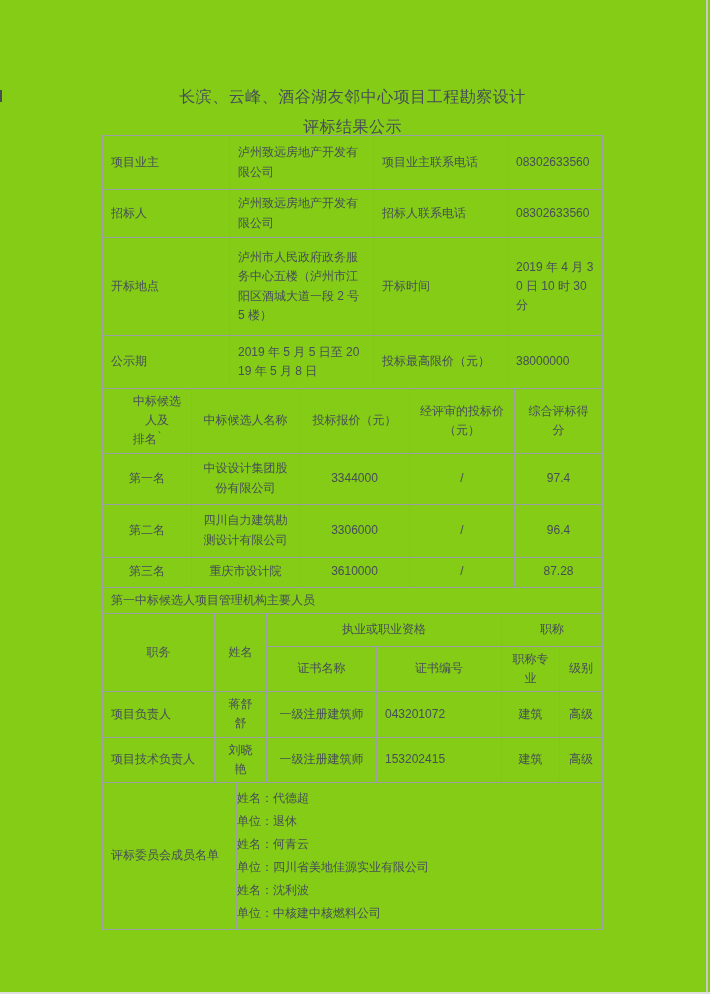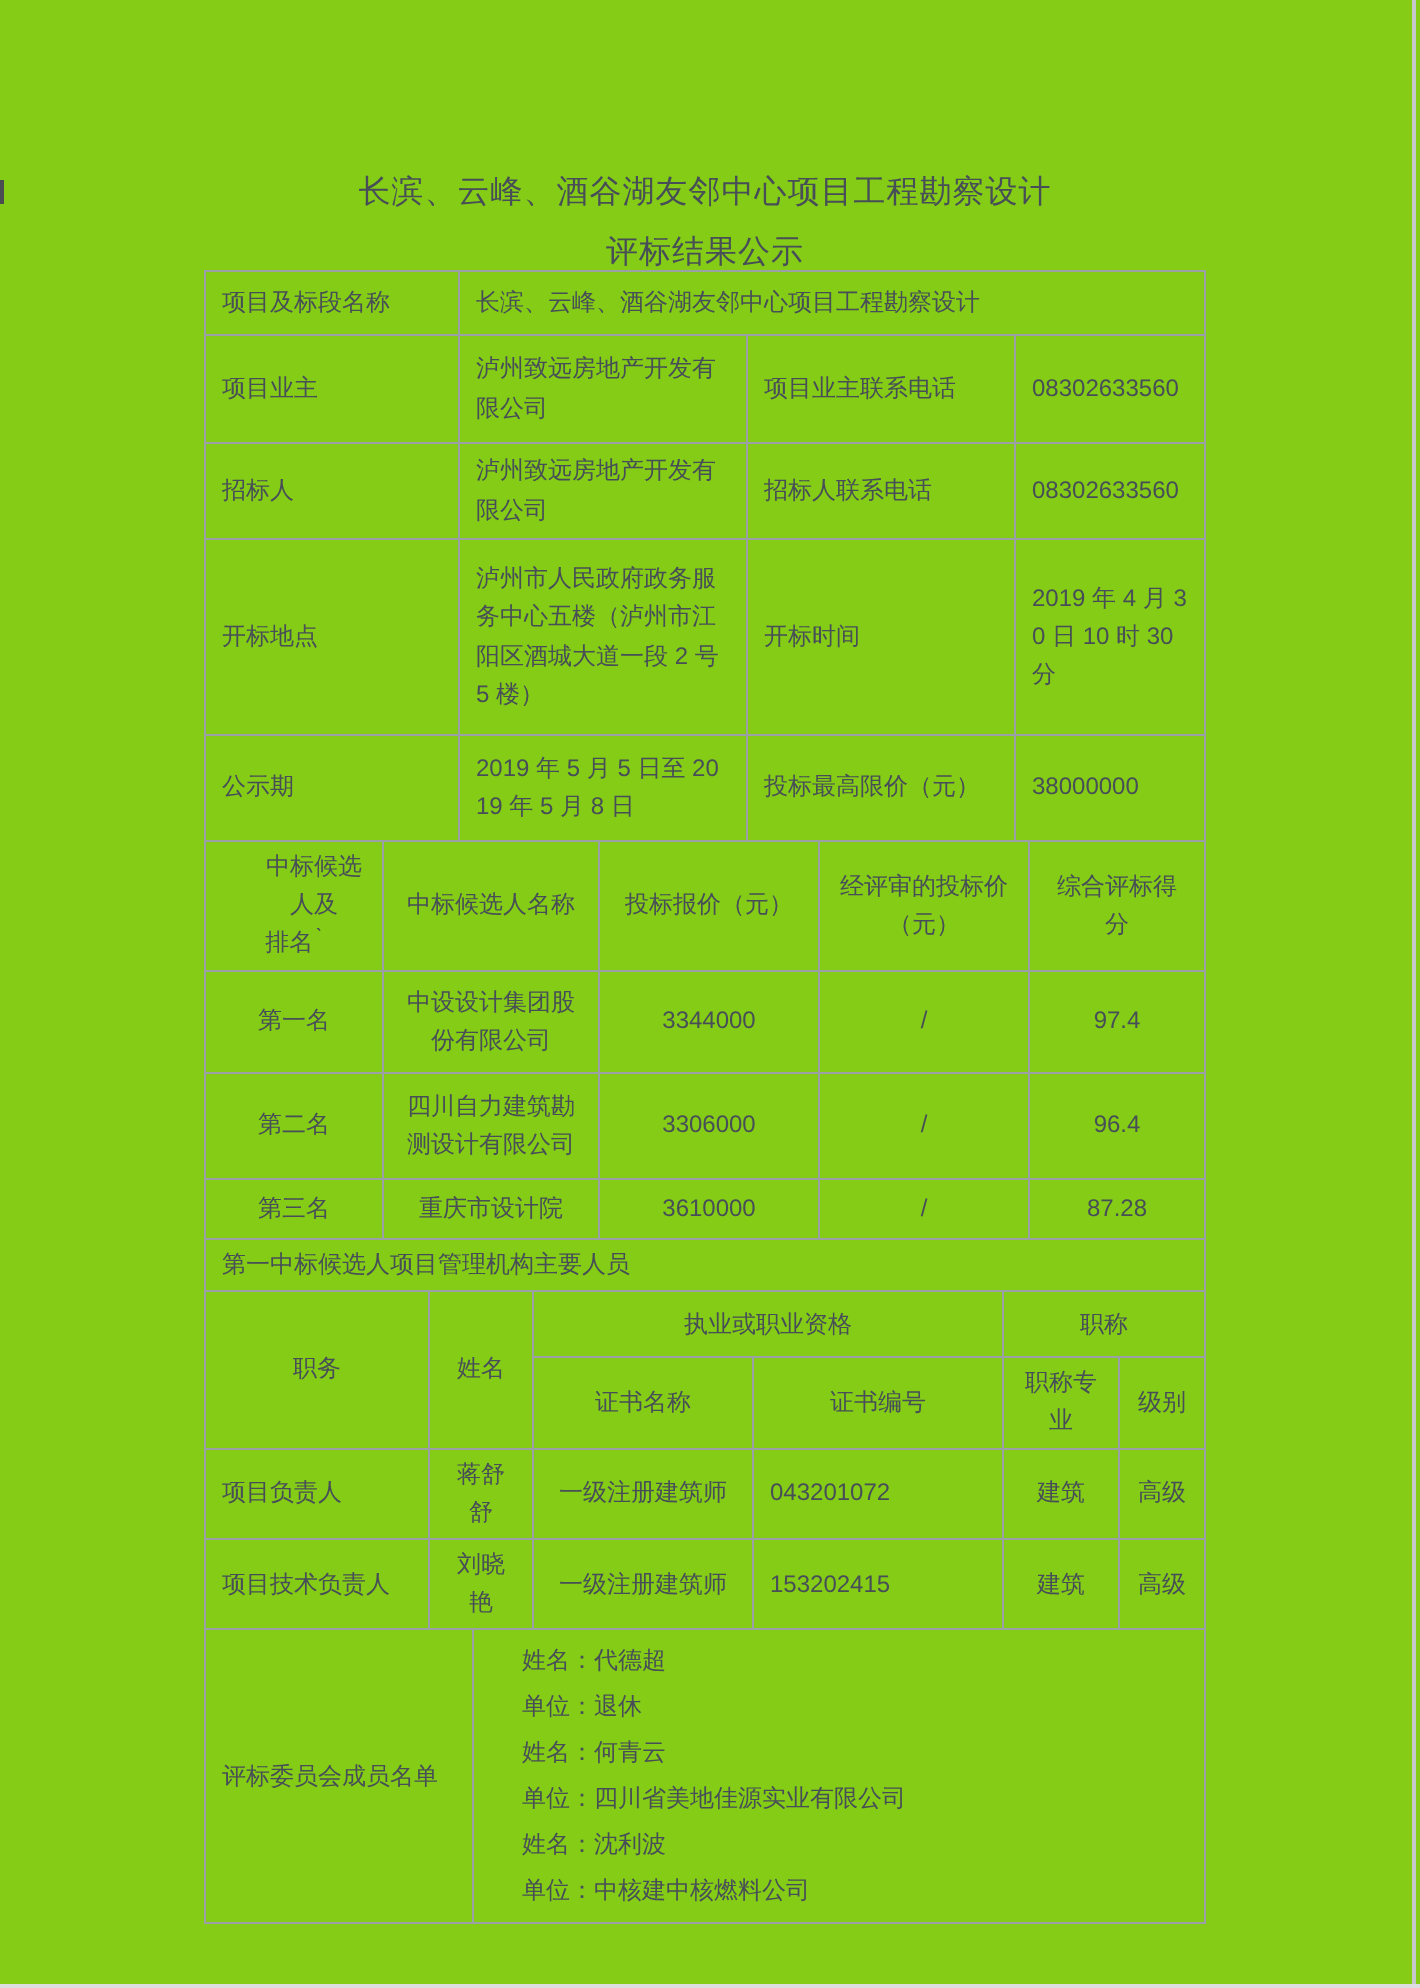--- a/index.html
+++ b/index.html
@@ -35,24 +35,20 @@
   <div class="table-wrap">
 
     <table>
       <colgroup>
           <col style="width:127px">
           <col style="width:144px">
           <col style="width:134px">
           <col style="width:95px">
         </colgroup>
       <tbody>
-          <tr style="height:32px">
-        <td class="t-left">项目及标段名称</td>
-        <td class="t-left" colspan="3">长滨、云峰、酒谷湖友邻中心项目工程勘察设计</td>
-      </tr>
       <tr style="height:54px">
         <td class="t-left">项目业主</td>
         <td class="t-left">泸州致远房地产开发有限公司</td>
         <td class="t-left">项目业主联系电话</td>
         <td class="t-left">08302633560</td>
       </tr>
       <tr style="height:48px">
         <td class="t-left">招标人</td>
         <td class="t-left">泸州致远房地产开发有限公司</td>
         <td class="t-left">招标人联系电话</td>
@@ -166,21 +162,21 @@
       </table>
 
     <table>
       <colgroup>
           <col style="width:134px">
           <col style="width:366px">
         </colgroup>
       <tbody>
           <tr style="height:139px">
         <td class="t-left">评标委员会成员名单</td>
-        <td class="committee-lines" style="padding:4px 24px;">
+        <td class="committee-lines" style="padding:4px 0;">
           <span>姓名：代德超</span>
           <span>单位：退休</span>
           <span>姓名：何青云</span>
           <span>单位：四川省美地佳源实业有限公司</span>
           <span>姓名：沈利波</span>
           <span>单位：中核建中核燃料公司</span>
         </td>
       </tr>
     </tbody>
       </table>

